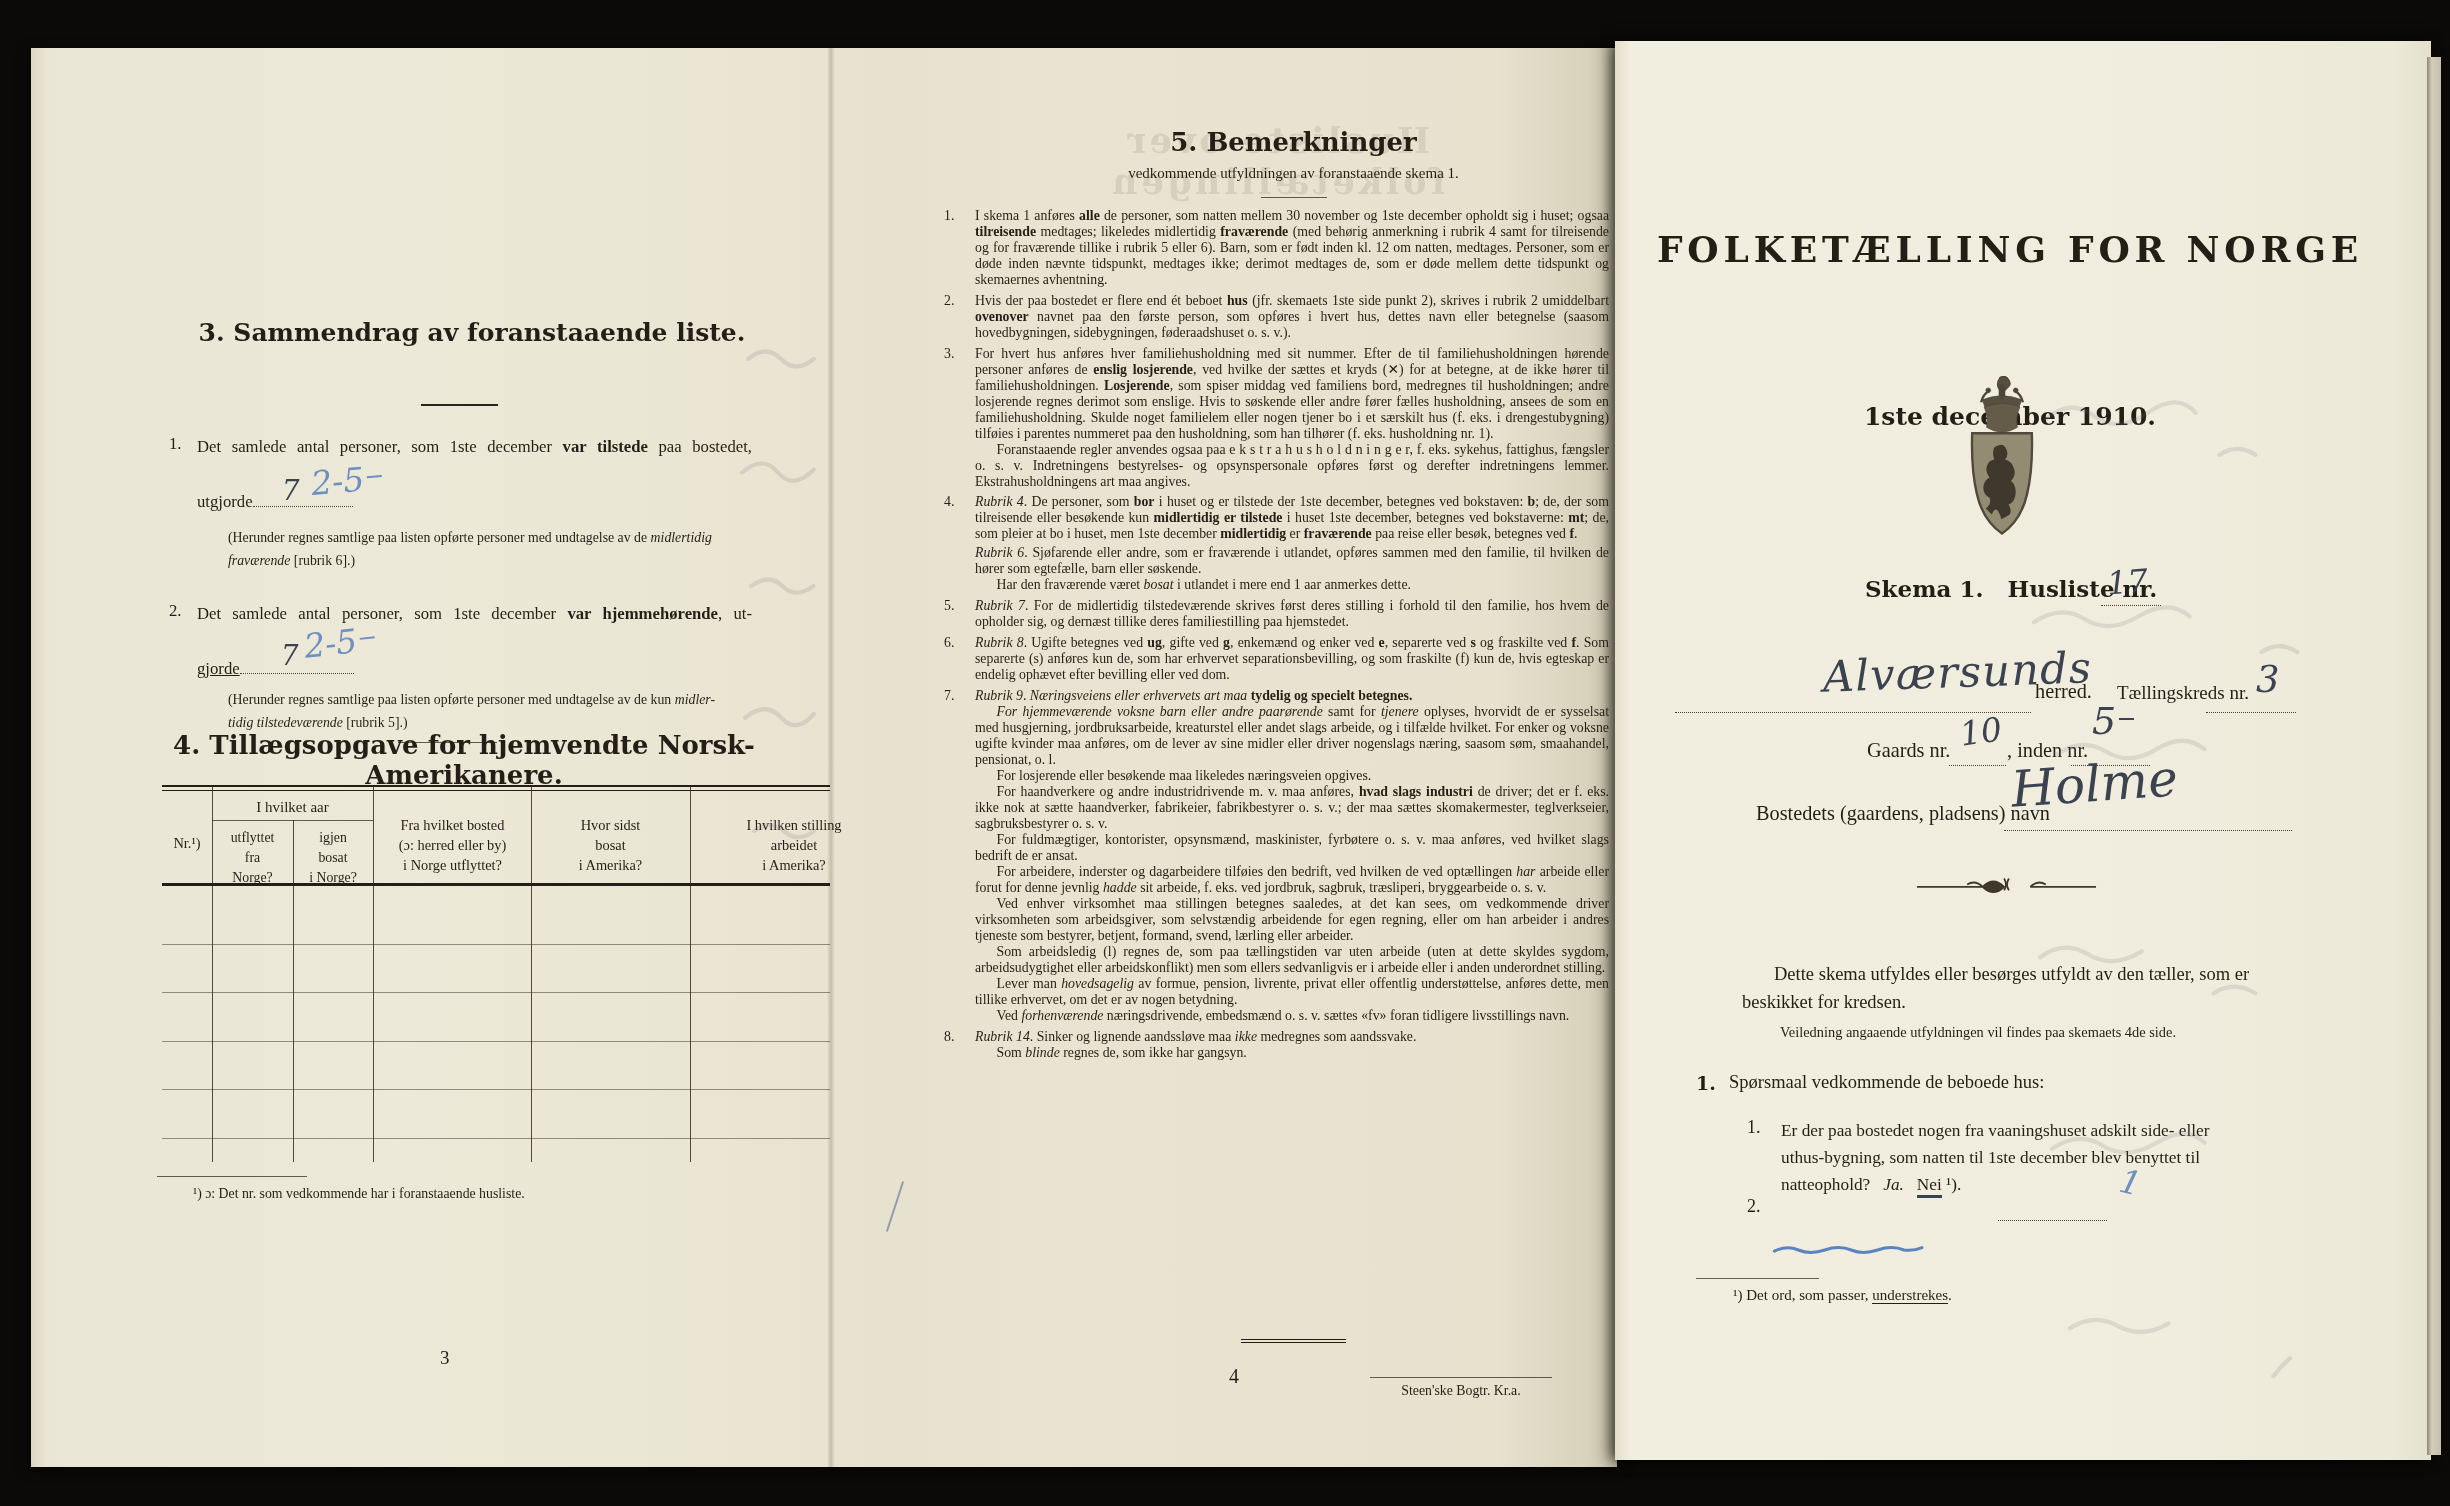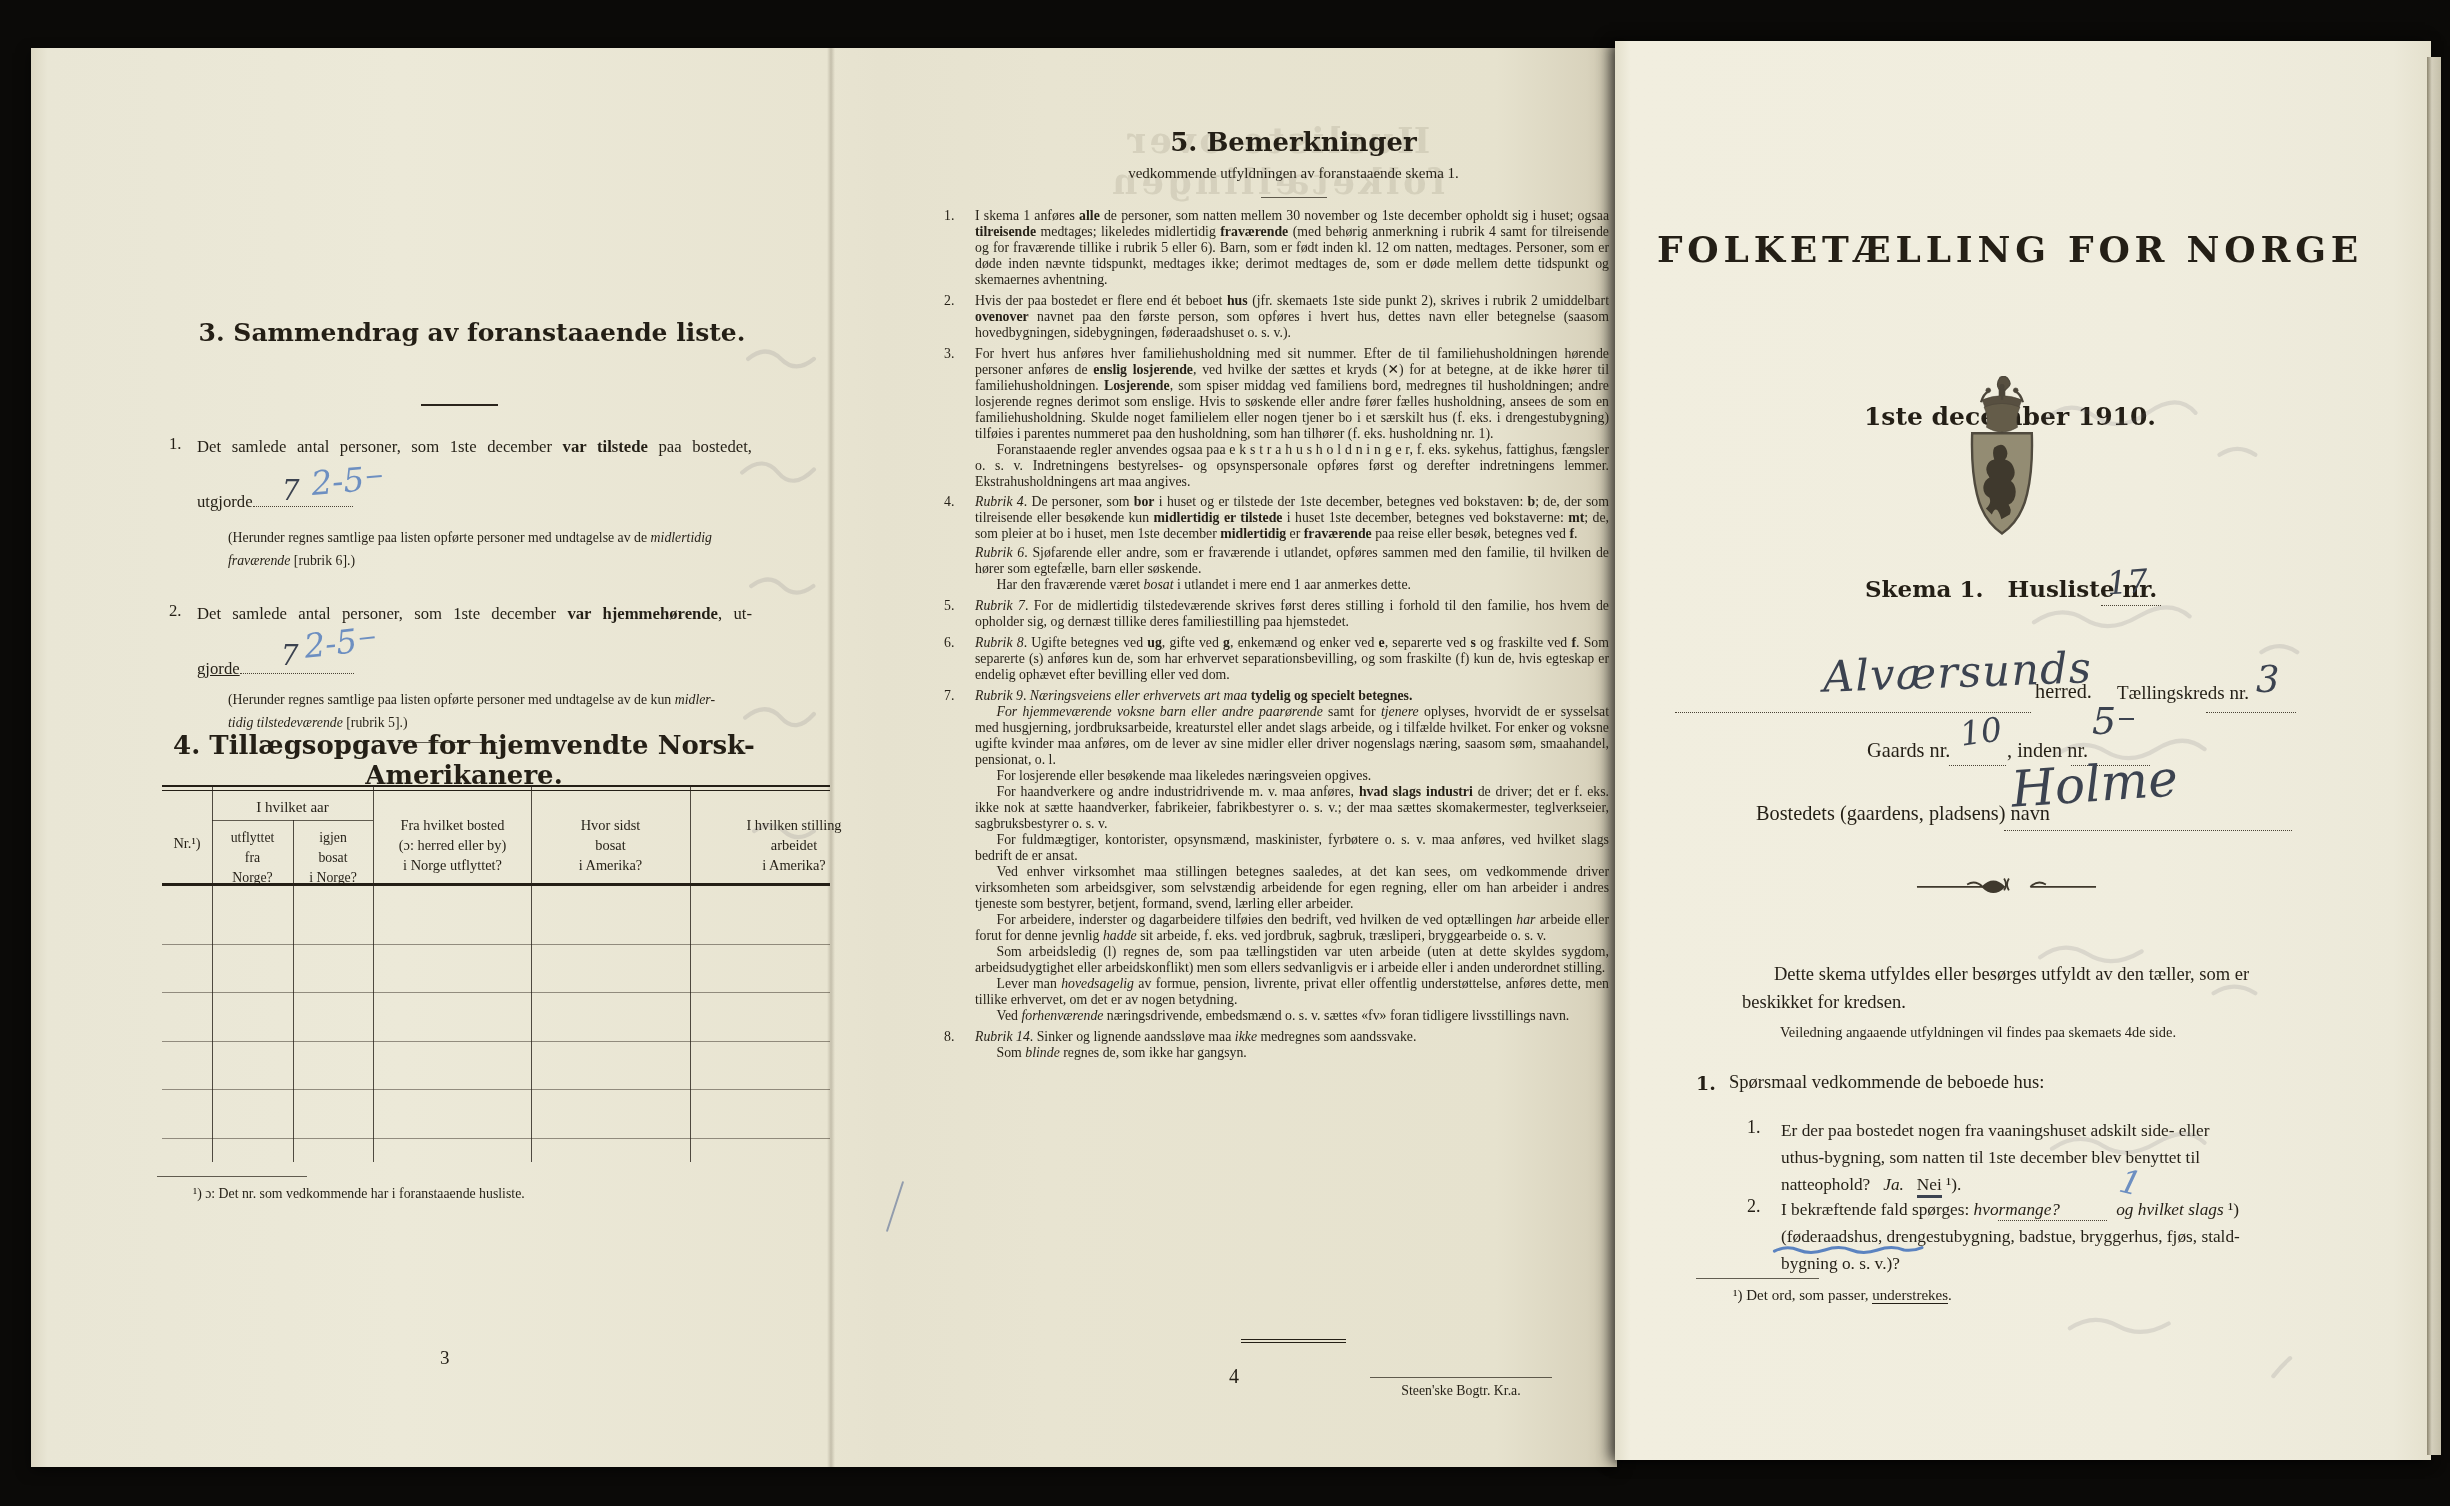--- a/index.html
+++ b/index.html
@@ -177,22 +177,22 @@
         </div>
       </div>
       <div class="mp-item">
         <span class="mp-num">7.</span>
         <div class="mp-body">
           <p><i>Rubrik 9</i>.  <i>Næringsveiens eller erhvervets art maa</i> <b>tydelig og specielt betegnes.</b></p>
           <p class="ind"><i>For hjemmeværende voksne barn eller andre paarørende</i> samt for <i>tjenere</i> oplyses, hvorvidt de er sysselsat med husgjerning, jordbruksarbeide, kreaturstel eller andet slags arbeide, og i tilfælde hvilket.  For enker og voksne ugifte kvinder maa anføres, om de lever av sine midler eller driver nogenslags næring, saasom søm, smaahandel, pensionat, o. l.</p>
           <p class="ind">For losjerende eller besøkende maa likeledes næringsveien opgives.</p>
           <p class="ind">For haandverkere og andre industridrivende m. v. maa anføres, <b>hvad slags industri</b> de driver; det er f. eks. ikke nok at sætte haandverker, fabrikeier, fabrikbestyrer o. s. v.; der maa sættes skomakermester, teglverkseier, sagbruksbestyrer o. s. v.</p>
           <p class="ind">For fuldmægtiger, kontorister, opsynsmænd, maskinister, fyrbøtere o. s. v. maa anføres, ved hvilket slags bedrift de er ansat.</p>
+          <p class="ind">For arbeidere, inderster og dagarbeidere tilføies den bedrift, ved hvilken de ved optællingen <i>har</i> arbeide eller forut for denne jevnlig <i>hadde</i> sit arbeide, f. eks. ved jordbruk, sagbruk, træsliperi, bryggearbeide o. s. v.</p>
           <p class="ind">Ved enhver virksomhet maa stillingen betegnes saaledes, at det kan sees, om vedkommende driver virksomheten som arbeidsgiver, som selvstændig arbeidende for egen regning, eller om han arbeider i andres tjeneste som bestyrer, betjent, formand, svend, lærling eller arbeider.</p>
-          <p class="ind">For arbeidere, inderster og dagarbeidere tilføies den bedrift, ved hvilken de ved optællingen <i>har</i> arbeide eller forut for denne jevnlig <i>hadde</i> sit arbeide, f. eks. ved jordbruk, sagbruk, træsliperi, bryggearbeide o. s. v.</p>
           <p class="ind">Som arbeidsledig (l) regnes de, som paa tællingstiden var uten arbeide (uten at dette skyldes sygdom, arbeidsudygtighet eller arbeidskonflikt) men som ellers sedvanligvis er i arbeide eller i anden underordnet stilling.</p>
           <p class="ind">Lever man <i>hovedsagelig</i> av formue, pension, livrente, privat eller offentlig understøttelse, anføres dette, men tillike erhvervet, om det er av nogen betydning.</p>
           <p class="ind">Ved <i>forhenværende</i> næringsdrivende, embedsmænd o. s. v. sættes «fv» foran tidligere livsstillings navn.</p>
         </div>
       </div>
       <div class="mp-item">
         <span class="mp-num">8.</span>
         <div class="mp-body">
           <p><i>Rubrik 14</i>.  Sinker og lignende aandssløve maa <i>ikke</i> medregnes som aandssvake.</p>
           <p class="ind">Som <i>blinde</i> regnes de, som ikke har gangsyn.</p>
@@ -263,23 +263,20 @@
 
   <div class="abs head" style="left:1696px;top:1072px;font-size:19px;">1.</div>
   <div class="abs" style="left:1729px;top:1072px;font-size:18.5px;">Spørsmaal vedkommende de beboede hus:</div>
 
   <div class="abs" style="left:1747px;top:1117px;font-size:18px;">1.</div>
   <div class="abs pre just q1block" style="left:1781px;top:1117px;width:519px;font-size:17.3px;line-height:27px;">Er der paa bostedet nogen fra vaaningshuset adskilt side- eller
 uthus-bygning, som natten til 1ste december blev benyttet til
 natteophold?   <i>Ja.</i>   <u>Nei</u> ¹).</div>
 
   <div class="abs" style="left:1747px;top:1196px;font-size:18px;">2.</div>
-  <div class="abs pre just" style="left:1781px;top:1196px;width:519px;font-size:17.3px;line-height:27px;">I bekræftende fald spørges: <i>hvormange?</i>             <i>og hvilket slags</i> ¹)
-(føderaadshus, drengestubygning, badstue, bryggerhus, fjøs, stald-
-bygning o. s. v.)?</div>
   <div class="dotline" style="left:1998px;top:1219px;width:109px;"></div>
   <div class="abs hand-blue" style="left:2120px;top:1163px;font-size:33px;transform:rotate(14deg);">1</div>
   <svg class="abs bluesvg" style="left:1772px;top:1244px;" width="153" height="12" viewBox="0 0 255 20">
     <path d="M4 12 q20 -10 40 -2 t44 0 t44 0 t44 0 t44 0 q16 2 30 -4"></path>
   </svg>
 
   <div class="abs thinrule" style="left:1696px;top:1278px;width:123px;height:1.2px;"></div>
   <div class="abs fineprint" style="left:1733px;top:1287px;font-size:15px;">¹) Det ord, som passer, <u>understrekes</u>.</div>
 
   <svg class="abs ghostsvg" style="left:2022px;top:371px;" width="383" height="1053" viewBox="0 0 640 1760">

